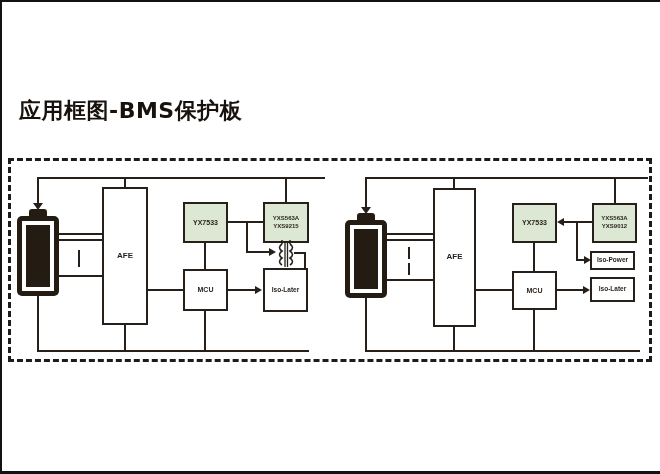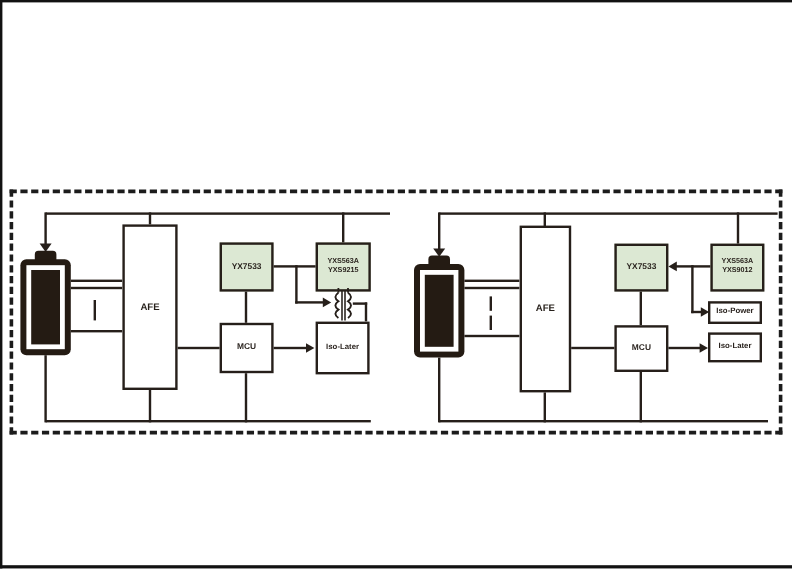--- a/index.html
+++ b/index.html
@@ -39,20 +39,21 @@
 </style>
 </head>
 <body>
 
 <div id="canvas">
 
   <div class="edge" style="left:0;top:0;width:660px;height:2px;"></div>
   <div class="edge" style="left:0;top:0;width:2px;height:474px;"></div>
   <div class="edge" style="left:0;top:471px;width:660px;height:3px;"></div>
 
+  <div class="title">应用框图-BMS保护板</div>
 
   <div class="dashed-frame"></div>
 
   <div>
 
     <div class="ln" style="left:38px;top:177px;width:287px;height:2px;"></div>
     <div class="ln" style="left:38px;top:350px;width:271px;height:2px;"></div>
 
     <div class="ln" style="left:37px;top:177px;width:2px;height:27px;"></div>
     <div class="arr arr-down" style="left:33px;top:203px;"></div>

